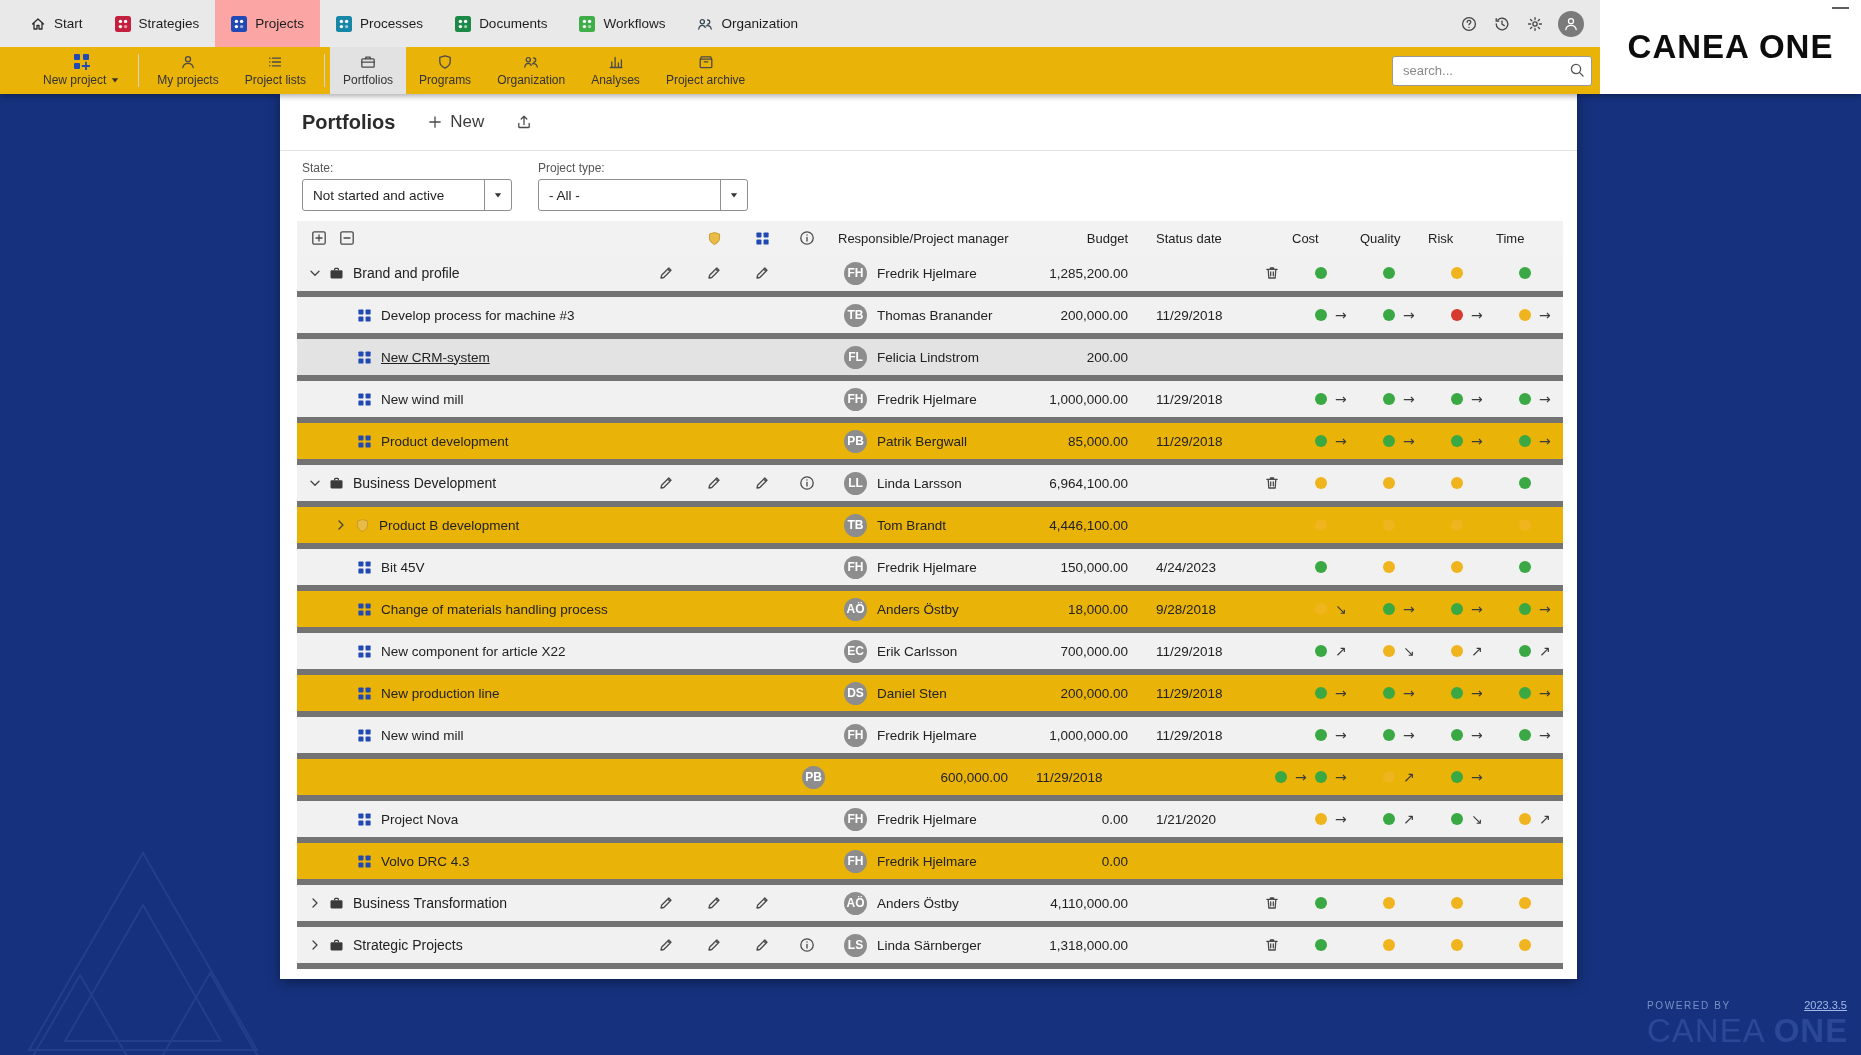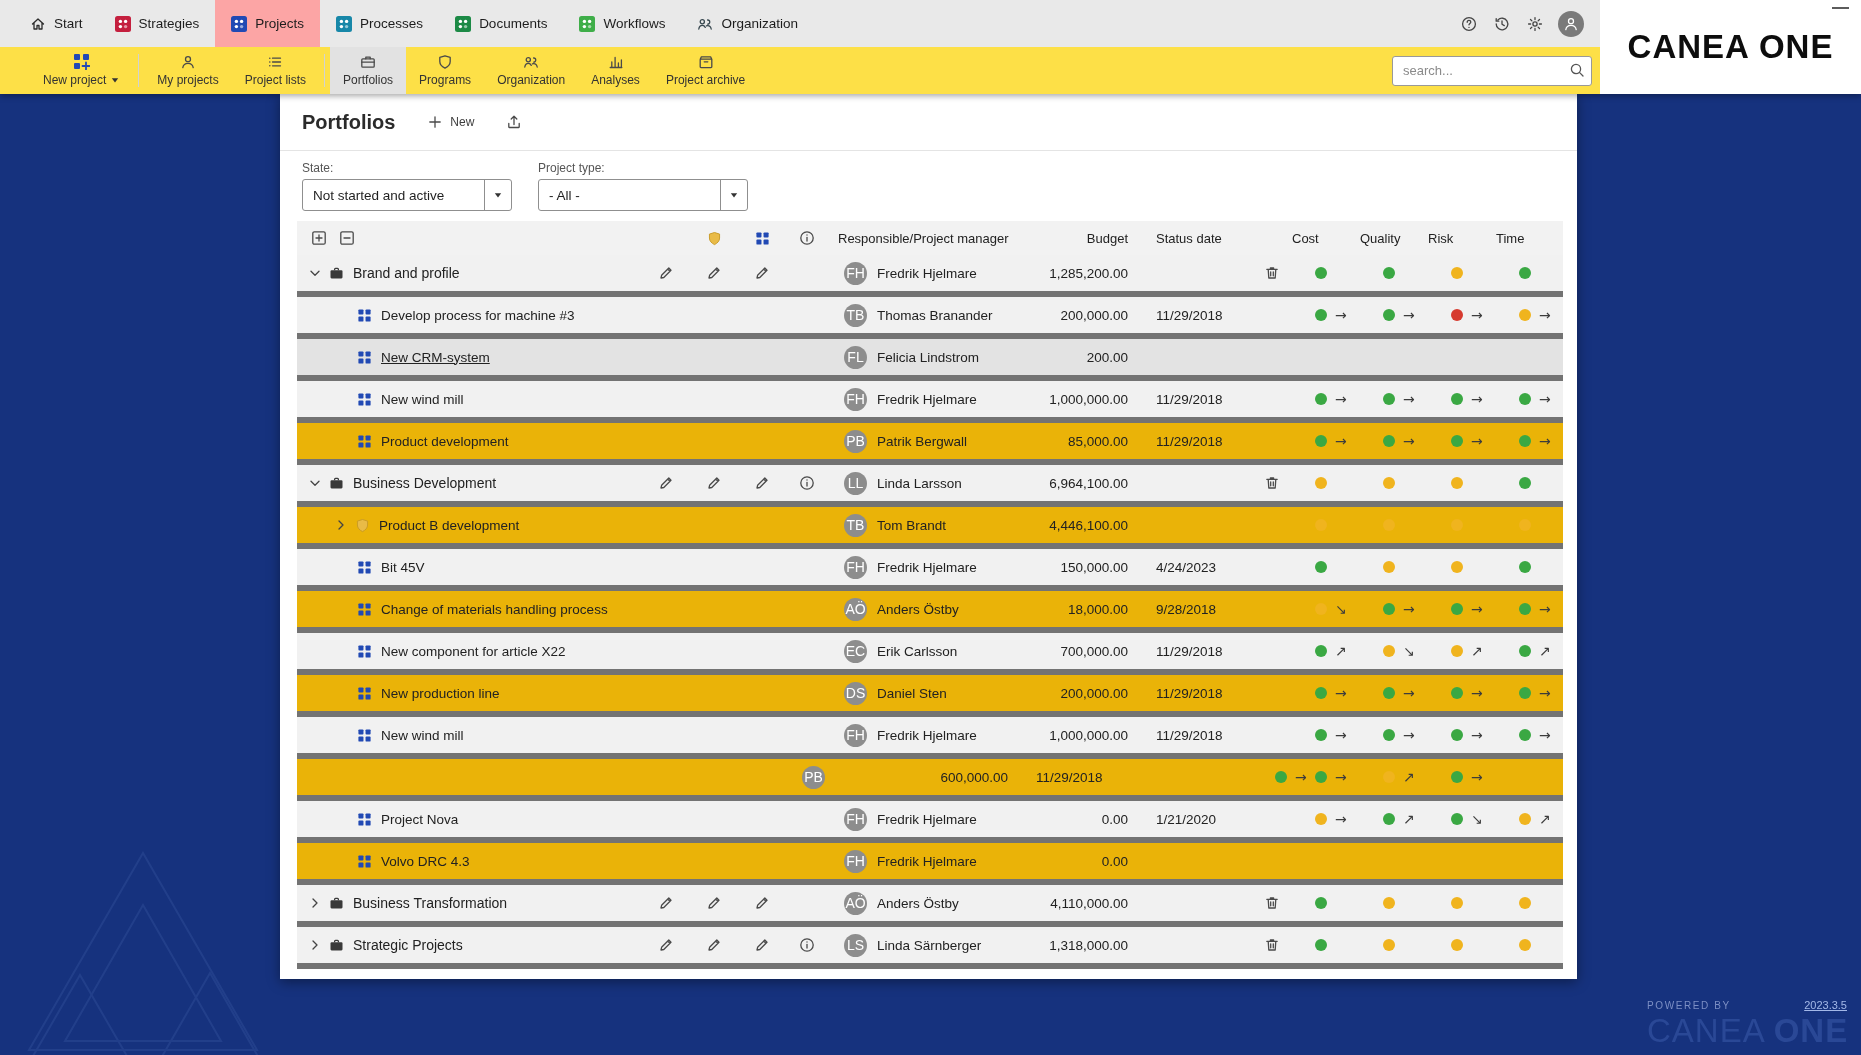--- a/index.html
+++ b/index.html
@@ -7,41 +7,41 @@
   .screen{position:relative;width:1861px;height:1055px;background:#16327e;overflow:hidden}
 
   
   .topbar{position:absolute;top:0;left:0;width:1861px;height:94px;background:#fff;box-shadow:0 2px 6px rgba(0,0,0,.35);z-index:5}
   .nav{position:absolute;top:0;left:0;width:1600px;height:47px;background:#e9e9e9;display:flex;align-items:stretch;padding-left:14px}
   .nav-tab{display:flex;align-items:center;gap:8px;padding:0 16px;font-size:13.5px;color:#1d1d1d;cursor:pointer;white-space:nowrap}
   .nav-tab.active{background:#fca5a5}
   .nav-right{margin-left:auto;display:flex;align-items:center;gap:13px;padding-right:16px}
   .nav-ibtn{width:20px;height:20px;display:flex;align-items:center;justify-content:center;cursor:pointer}
   .avatar-sm{width:26px;height:26px;border-radius:50%;background:#7a7a7a;display:flex;align-items:center;justify-content:center;cursor:pointer}
-  .toolbar{position:absolute;top:47px;left:0;width:1600px;height:47px;background:#fde047;display:flex;align-items:stretch;padding-left:30px}
+  .toolbar{position:absolute;top:47px;left:0;width:1600px;height:47px;background:#eab308;display:flex;align-items:stretch;padding-left:30px}
   .back-arrow{position:absolute;left:8px;top:47px;height:47px;display:flex;align-items:center;font-size:19px;color:#333;cursor:pointer;font-family:"DejaVu Sans",sans-serif}
   .tb-item{display:flex;flex-direction:column;align-items:center;justify-content:center;gap:3px;padding:3px 13px 4px;font-size:12px;color:#333;cursor:pointer;white-space:nowrap}
   .tb-item.active{background:#e2e2e2}
   .tb-lblrow{display:flex;align-items:center;gap:4px}
   .tb-div{width:1px;background:#d2d2d2;margin:7px 5px}
   .searchbox{margin-left:auto;margin-right:8px;align-self:center;position:relative;width:200px;height:30px}
   .searchbox input{width:100%;height:100%;border:1px solid #999;border-radius:3px;padding:0 30px 0 10px;font-size:13px;font-family:"Liberation Sans",sans-serif;color:#333;outline:none;background:#fff}
   .searchbox input::placeholder{color:#8a8a8a}
   .search-ic{position:absolute;right:7px;top:6px;cursor:pointer}
   .brandbox{position:absolute;top:0;right:0;width:261px;height:94px;background:#fff;display:flex;align-items:center;justify-content:center}
   .brand{font-size:33px;letter-spacing:1px;color:#0d0d0d;white-space:nowrap}
   .brand .w1{font-weight:600}
   .brand .w2{font-weight:900;margin-left:9px}
   .minbar{position:absolute;top:7px;right:12px;width:17px;height:2px;background:#5c5c5c;cursor:pointer}
 
   
   .card{position:absolute;left:280px;top:94px;width:1297px;height:885px;background:#fff;box-shadow:0 3px 12px rgba(0,0,0,.4);z-index:3}
   .card-head{height:57px;display:flex;align-items:center;gap:32px;padding:0 22px;border-bottom:1px solid #e4e4e4}
   .page-title{font-size:20px;font-weight:700;color:#2b2b2b}
-  .head-btn{display:flex;align-items:center;gap:7px;font-size:12px;color:#3d3d3d;cursor:pointer}
+  .head-btn{display:flex;gap:7px;font-size:17px;color:#3d3d3d;cursor:pointer}
   .filters{display:flex;gap:26px;padding:10px 22px 0}
   .f-group{width:210px}
   .f-label{font-size:12px;color:#555;margin-bottom:4px}
   .f-select{position:relative;height:32px;border:1px solid #8f8f8f;border-radius:3px;background:#fff;font-size:13.5px;color:#1f1f1f;display:flex;align-items:center;padding:0 36px 0 10px;cursor:pointer}
   .f-caret{position:absolute;right:0;top:0;width:27px;height:100%;border-left:1px solid #8f8f8f;display:flex;align-items:center;justify-content:center}
 
   
   .table{margin:10px 14px 0 17px;--cols:345px 48px 48px 48px 42px 200px 120px 104px 40px 68px 68px 68px 67px}
   .thead,.trow{display:grid;grid-template-columns:var(--cols);align-items:center}
   .thead{height:34px;background:#f2f2f2;font-size:13px;color:#222}
@@ -56,21 +56,21 @@
   .h-date{padding-left:8px}
   .h-status{text-align:left;padding-right:18px}
   .c-name{display:flex;align-items:center;gap:6px;height:100%}
   .k-portfolio{padding-left:10px;font-size:14px}
   .k-program{padding-left:36px}
   .k-project{padding-left:60px}
   .rname{margin-left:3px;cursor:pointer}
   .rname.u{text-decoration:underline}
   .c-ic{display:flex;justify-content:center}
   .c-resp{display:flex;align-items:center;gap:10px;padding-left:16px;overflow:hidden;white-space:nowrap}
-  .avatar{flex:0 0 auto;width:23px;height:23px;border-radius:50%;background:#8d8d8d;color:#fff;font-size:14px;display:flex;align-items:center;justify-content:center;font-weight:400}
+  .avatar{flex:0 0 auto;width:23px;height:23px;border-radius:50%;background:#8d8d8d;color:#fff;font-size:12px;display:flex;align-items:center;justify-content:center;font-weight:700}
   .c-budget{text-align:right;padding-right:20px;white-space:nowrap}
   .c-date{padding-left:8px;white-space:nowrap}
   .c-status{display:flex;align-items:center;gap:8px;padding-left:23px}
   .dot{width:12px;height:12px;border-radius:50%;flex:0 0 auto}
   .trend{font-size:14px;color:#3c3c3c;font-family:"DejaVu Sans",sans-serif;line-height:1}
 
   
   .footer{position:absolute;right:14px;bottom:5px;width:200px;text-align:right;z-index:2}
   .f-top{display:flex;justify-content:space-between;align-items:center;margin-bottom:1px}
   .powered{font-size:10px;letter-spacing:1.6px;color:#7c8fc4}

